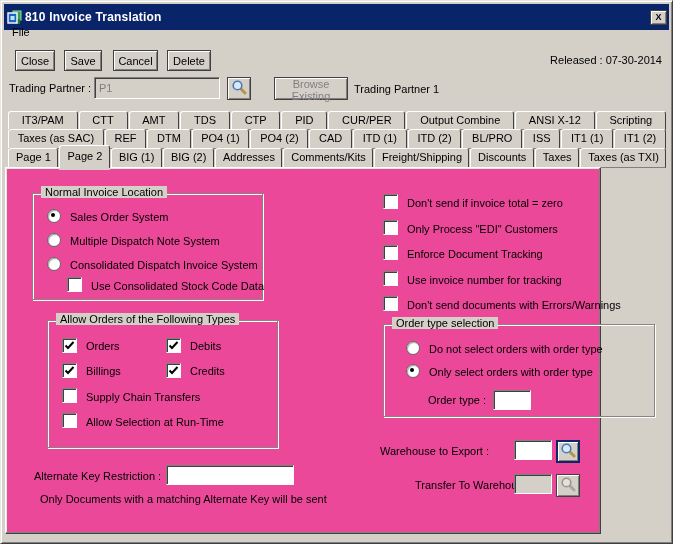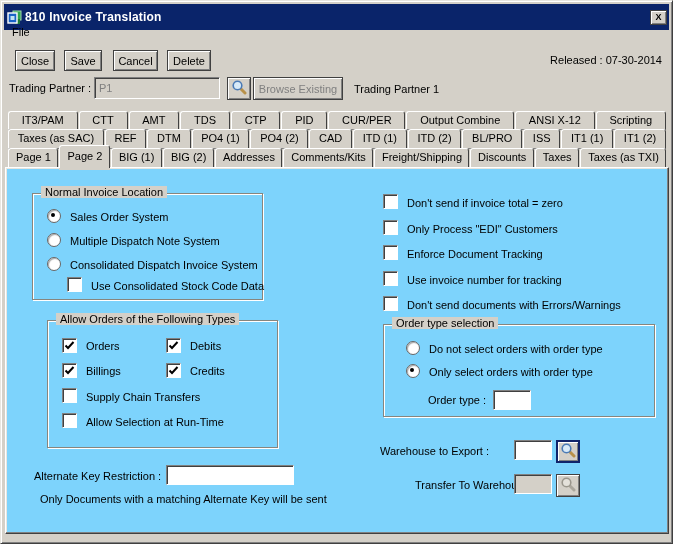--- a/index.html
+++ b/index.html
@@ -32,33 +32,33 @@
   .tp-label{position:absolute;left:8px;top:81px;}
   .field{background:#fff;border:1px solid;border-color:#808080 #fff #fff #808080;
     box-shadow:inset 1px 1px 0 #404040;box-sizing:border-box;
     font-family:"Liberation Sans",sans-serif;font-size:11px;padding:2px 4px;}
   .field:disabled,.field.disabled{background:#d4d0c8;color:#808080;}
   .tp-input{position:absolute;left:93px;top:76px;width:126px;height:22px;}
   .sbtn{background:#d4d0c8;border:1px solid #404040;
     box-shadow:inset 1px 1px 0 #fff, inset -1px -1px 0 #808080;
     display:flex;align-items:center;justify-content:center;padding:0;box-sizing:border-box;}
   .tp-search{position:absolute;left:226px;top:76px;width:24px;height:23px;}
-  .btn-browse{left:252px;top:76px;width:90px;height:23px;color:#808080;}
+  .btn-browse{left:273px;top:76px;width:74px;height:23px;color:#808080;}
   .tp-name{position:absolute;left:353px;top:82px;}
   
   .tabstrip{position:absolute;left:7px;top:110px;right:5px;}
   .tabrow{display:flex;height:19px;}
   .tab{flex:1 1 auto;white-space:nowrap;text-align:center;line-height:17px;padding:0 7px;
     background:#d4d0c8;border:1px solid;border-color:#fff #404040 #808080 #fff;
     border-radius:3px 3px 0 0;margin-right:1px;box-sizing:border-box;overflow:hidden;}
   .tabrow2 .tab,.tabrow3 .tab{margin-top:-1px;}
   .tab.active{position:relative;z-index:6;margin-top:-4px;height:23px;line-height:20px;
     border-bottom:none;box-shadow:0 2px 0 #d4d0c8;}
   
-  .panel{position:absolute;left:4px;top:166px;width:664px;bottom:9px;background:#7dd3fc;
+  .panel{position:absolute;left:4px;top:166px;width:596px;bottom:9px;background:#ec4899;
     border:1px solid;border-color:#fff #404040 #404040 #fff;
     box-shadow:inset -1px -1px 0 #808080, inset 1px 1px 0 #e8e6e0;box-sizing:border-box;}
   .group{position:absolute;border:1px solid #87857e;box-shadow:1px 1px 0 #fff, inset 1px 1px 0 #fff;
     box-sizing:border-box;}
   .group-title{position:absolute;top:-8px;left:8px;background:#d4d0c8;padding:0 4px;white-space:nowrap;}
   .g1{left:26px;top:25px;width:231px;height:107px;}
   .g2{left:41px;top:152px;width:231px;height:128px;}
   .g3{left:377px;top:156px;width:272px;height:93px;}
   .grow{display:flex;align-items:flex-end;gap:9px;margin:0 0 10px 14px;}
   .g1 .grow:first-of-type{margin-top:15px;}

